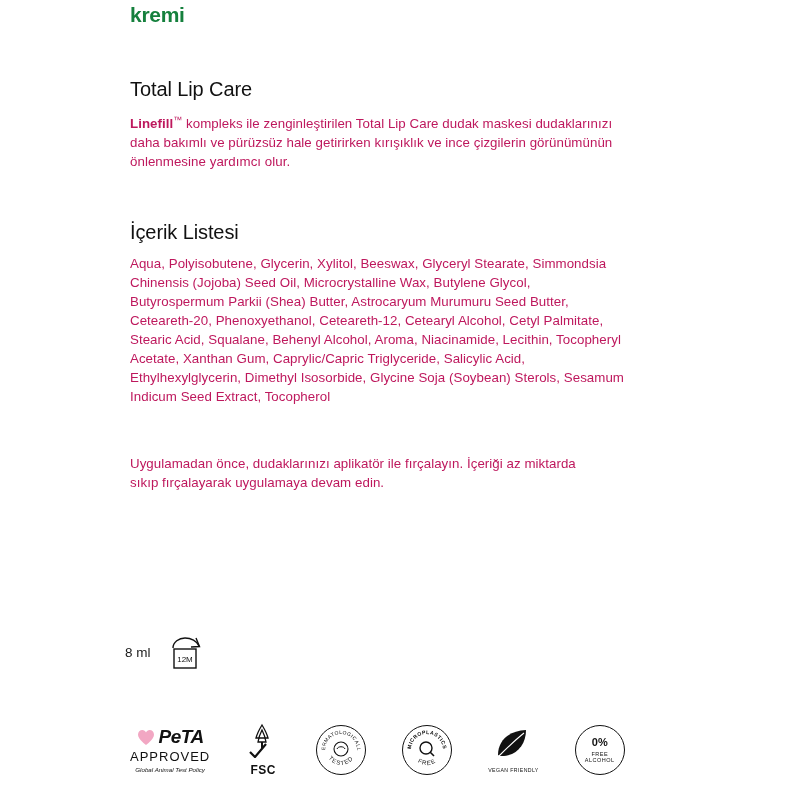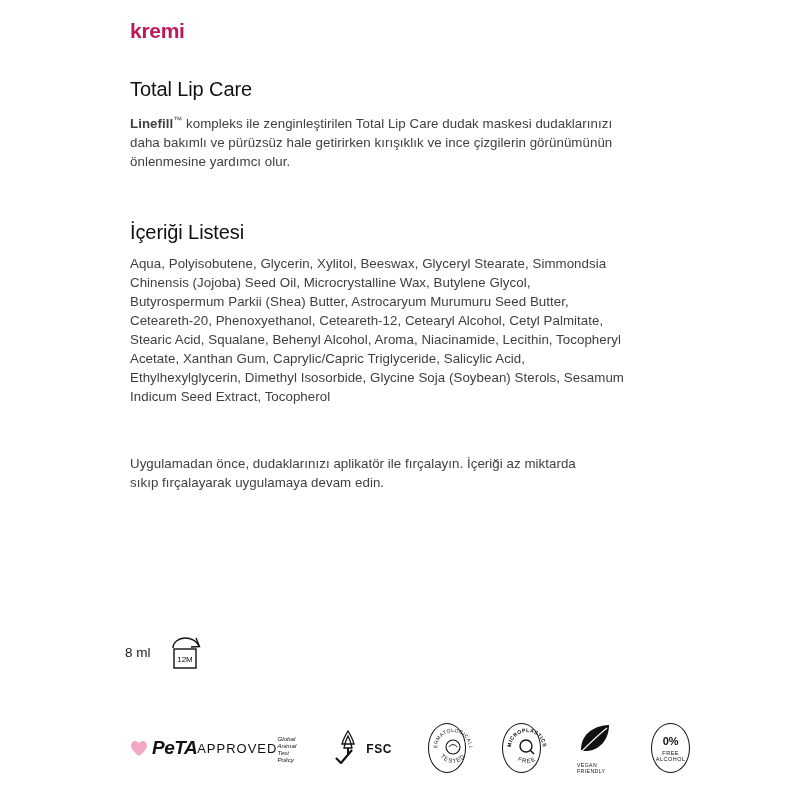--- a/index.html
+++ b/index.html
@@ -19,39 +19,39 @@
     position: relative;
     width: 800px;
     height: 800px;
     box-sizing: border-box;
     padding: 0 130px;
   }
   .brand {
     font-size: 21px;
     font-weight: bold;
     letter-spacing: -0.3px;
-    padding-top: 16px;
+    padding-top: 0px;
     margin-bottom: 0;
     line-height: 30px;
-    color: #be185d;
+    color: #15803d;
   }
   .section {
     margin-top: 16px;
   }
   h2.section-title {
     font-size: 20px;
     font-weight: normal;
     color: #111;
     margin: 0 0 10px 0;
     letter-spacing: -0.1px;
   }
   p.body-text {
     font-size: 13.3px;
     line-height: 19px;
-    color: #404040;
+    color: #be185d;
     margin: 0;
     max-width: 460px;
     letter-spacing: 0.05px;
   }
   p.body-text.wide {
     max-width: 495px;
   }
   .linefill {
     font-weight: bold;
   }
@@ -75,21 +75,21 @@
   .pao {
     width: 32px;
     height: 34px;
     position: relative;
     text-decoration: underline;
   }
   .pao svg { display: block; }
 
   .peta {
     display: flex;
-    flex-direction: row;
+    flex-direction: column;
     align-items: center;
   }
   .peta-row {
     display: flex;
     align-items: center;
     gap: 4px;
   }
   .peta-name {
     font-size: 19px;
     font-weight: bold;
@@ -109,20 +109,21 @@
     color: #111;
     margin-top: 2px;
   }
   .heart {
     width: 18px;
     height: 17px;
   }
 
   .fsc {
     display: flex;
+    flex-direction: column;
     align-items: center;
   }
   .fsc-label {
     font-size: 12px;
     font-weight: bold;
     letter-spacing: 0.5px;
     margin-top: 1px;
     color: #111;
   }
 
@@ -169,21 +170,21 @@
   <div id="brand-block">
     <div class="brand">kremi</div>
   </div>
 
   <div id="product-block" class="section">
     <h2 class="section-title">Total Lip Care</h2>
     <p class="body-text wide"><span class="linefill">Linefill</span><span class="sup">™</span><span> kompleks ile zenginleştirilen Total Lip Care dudak maskesi dudaklarınızı daha bakımlı ve pürüzsüz hale getirirken kırışıklık ve ince çizgilerin görünümünün önlenmesine yardımcı olur.</span></p>
   </div>
 
   <div id="ingredients-block" class="section">
-    <h2 class="section-title">İçeriği Listesi</h2>
+    <h2 class="section-title">İçerik Listesi</h2>
     <p class="body-text wide">Aqua, Polyisobutene, Glycerin, Xylitol, Beeswax, Glyceryl Stearate, Simmondsia Chinensis (Jojoba) Seed Oil, Microcrystalline Wax, Butylene Glycol, Butyrospermum Parkii (Shea) Butter, Astrocaryum Murumuru Seed Butter, Ceteareth-20, Phenoxyethanol, Ceteareth-12, Cetearyl Alcohol, Cetyl Palmitate, Stearic Acid, Squalane, Behenyl Alcohol, Aroma, Niacinamide, Lecithin, Tocopheryl Acetate, Xanthan Gum, Caprylic/Capric Triglyceride, Salicylic Acid, Ethylhexylglycerin, Dimethyl Isosorbide, Glycine Soja (Soybean) Sterols, Sesamum Indicum Seed Extract, Tocopherol</p>
   </div>
 
   <div id="usage-block" class="section">
     <p class="body-text">Uygulamadan önce, dudaklarınızı aplikatör ile fırçalayın. İçeriği az miktarda sıkıp fırçalayarak uygulamaya devam edin.</p>
   </div>
 
   <div id="volume-block">
     <span class="volume-label">8 ml</span>
     <span class="pao">

